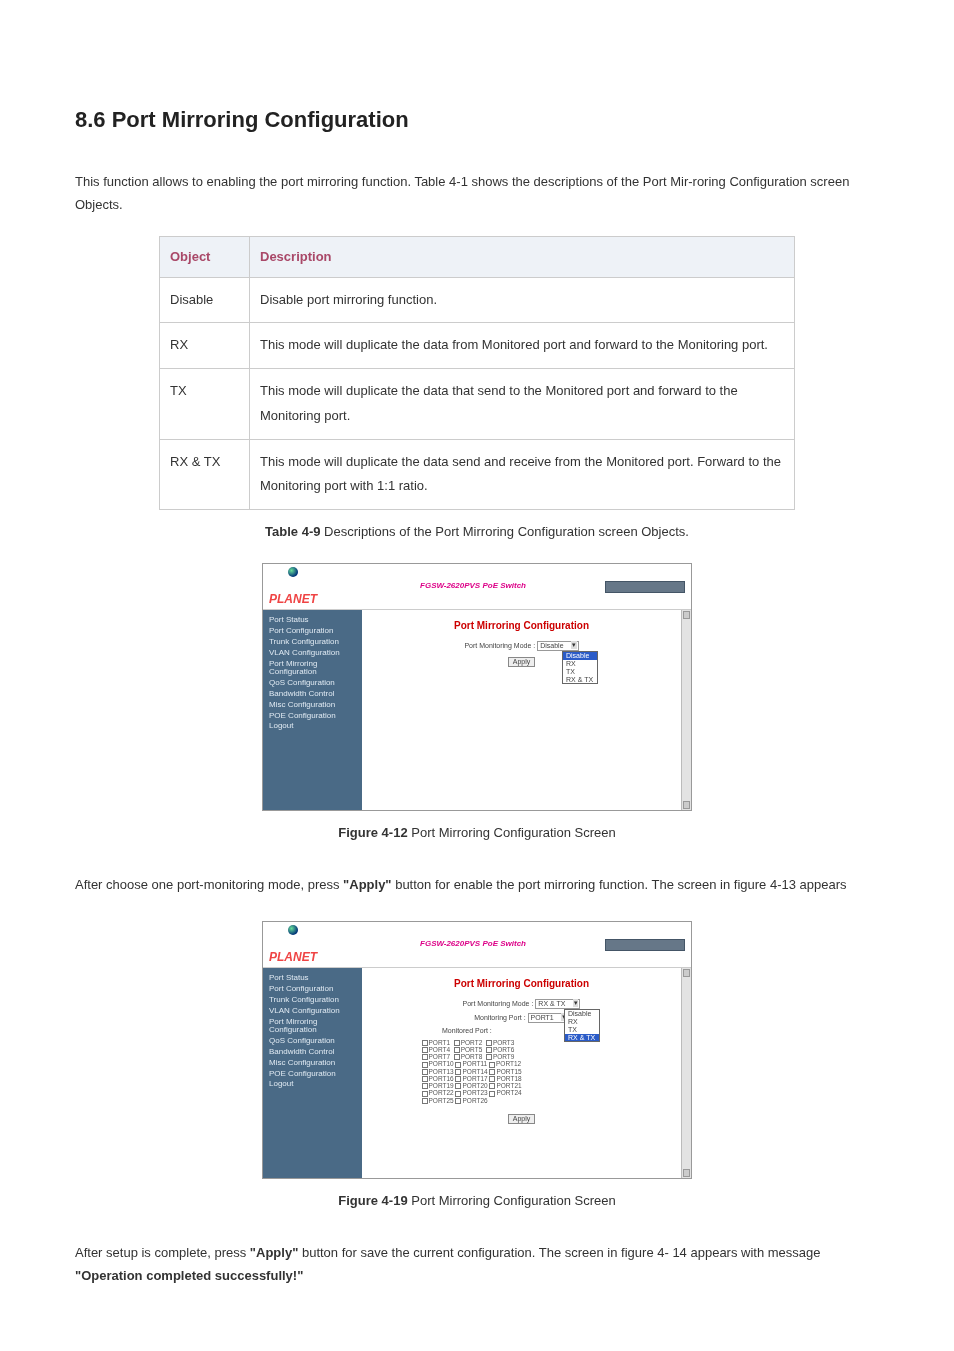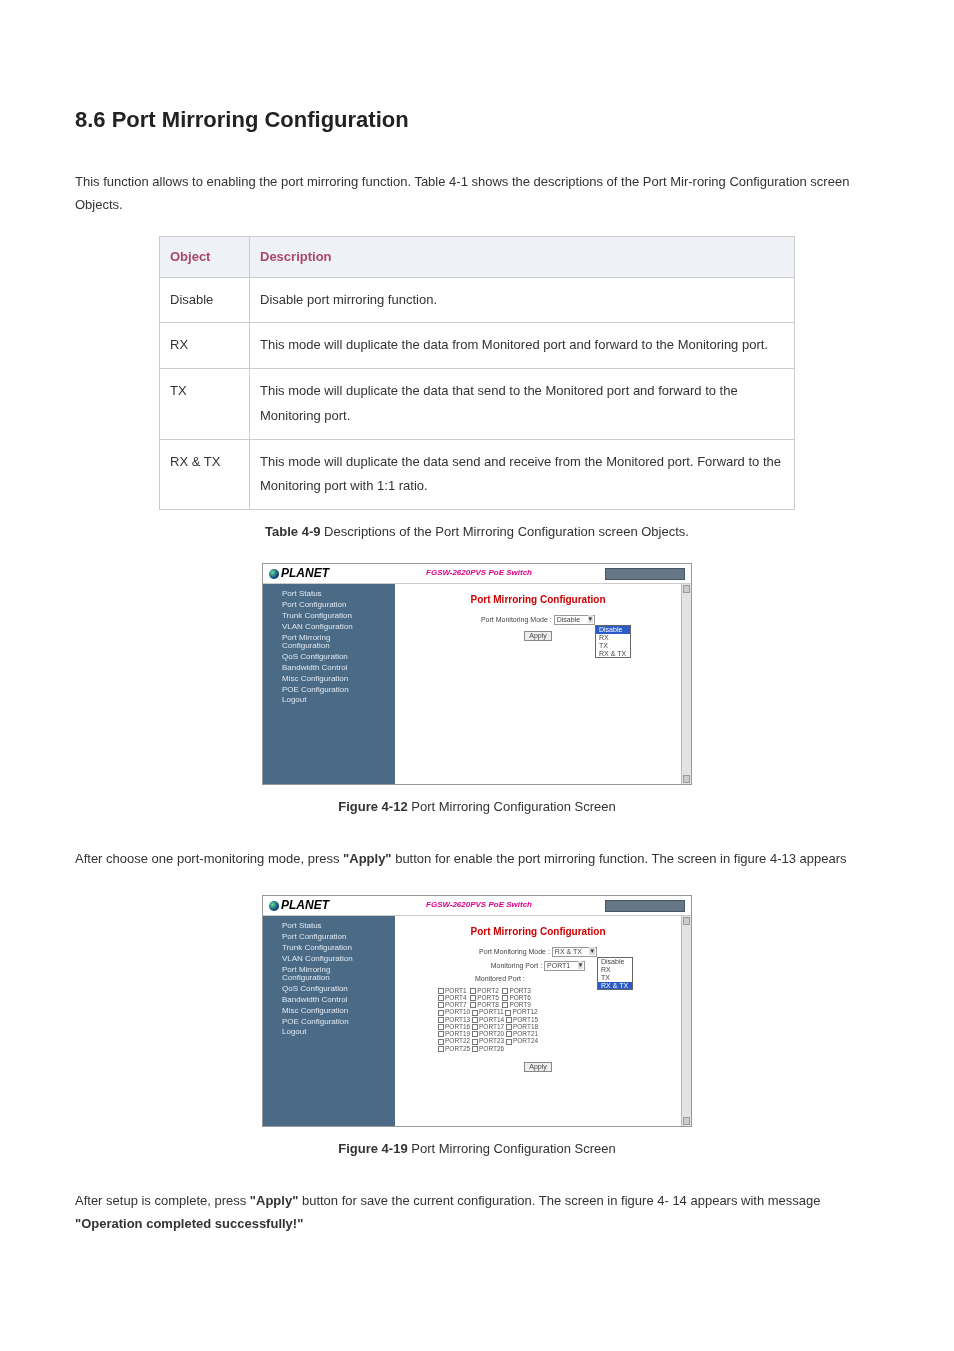--- a/index.html
+++ b/index.html
@@ -61,48 +61,49 @@
       display: flex;
       align-items: center;
       justify-content: space-between;
       background: #fff;
       padding: 3px 6px;
       border-bottom: 1px solid #ccc;
     }
     .ss-logo {
       font-weight: bold;
       font-style: italic;
-      color: #000000;
+      color: #ef4444;
       font-size: 12px;
       display: flex;
       align-items: center;
-      gap: 2px;
+      gap: 16px;
+      flex-direction: column;
     }
     .ss-logo-dot {
       width: 10px; height: 10px; border-radius: 50%;
       background: radial-gradient(circle at 35% 35%, #6d9, #037 70%);
       display: inline-block;
     }
     .ss-model {
       color: #d08;
       font-weight: bold;
       font-style: italic;
       font-size: 8px;
       margin-left: 24px;
       text-align: center;
     }
     .ss-thumb {
       width: 80px; height: 12px; background: #678; border: 1px solid #456;
     }
     .ss-body { display: flex; min-height: 200px; align-items: stretch; }
     .ss-side {
-      width: 132px;
+      width: 99px;
       background: #4a6a86;
       color: #dfe9f2;
-      padding: 6px 19px;
+      padding: 6px 6px;
     }
     .ss-side div { margin-bottom: 2px; cursor: pointer; }
     .ss-main {
       flex: 1;
       padding: 6px 10px;
       position: relative;
       background: #fff;
     }
     .ss-title {
       color: #c00;

